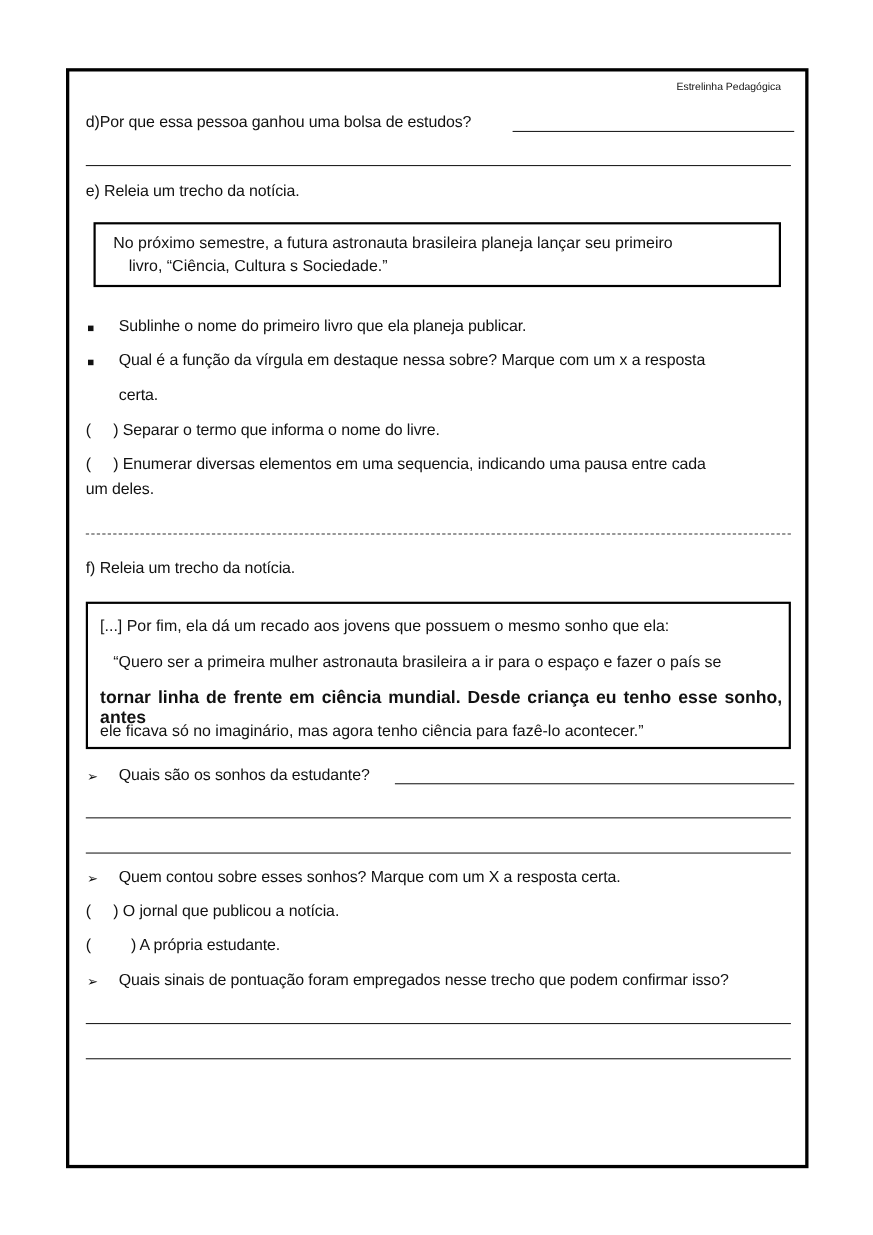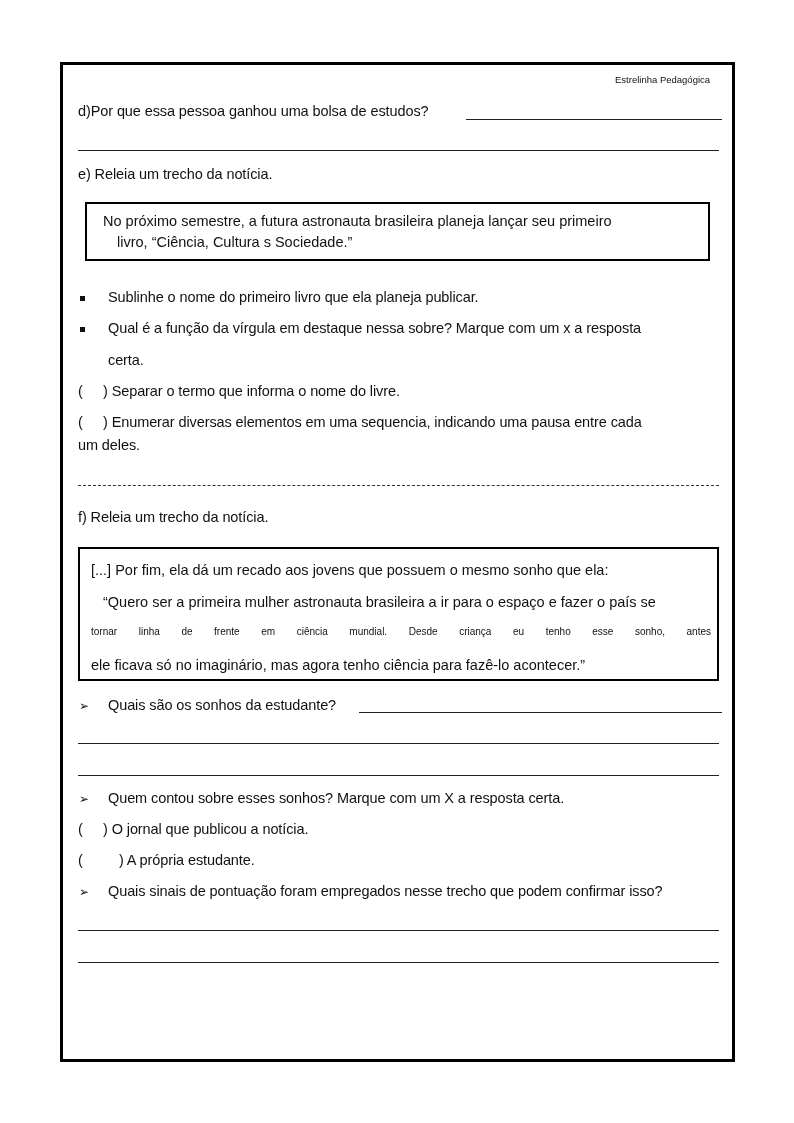--- a/index.html
+++ b/index.html
@@ -8,21 +8,21 @@
   .frame { position:absolute; left:60px; top:62px; width:669px; height:994px;
            border:3px solid #000; box-sizing:content-box; }
   .t { position:absolute; font-size:14.5px; white-space:nowrap; letter-spacing:-0.1px; }
   .brand { position:absolute; right:10px; top:10px; font-size:9.5px; }
   .line { position:absolute; height:0; border-bottom:1px solid #222; }
   .dash { position:absolute; height:0; border-bottom:1px dashed #333; }
   .box { position:absolute; border:2.5px solid #000; box-sizing:border-box; }
   .boxtext { position:absolute; font-size:14.5px; white-space:nowrap; }
   .bullet-sq { position:absolute; width:5px; height:5px; background:#111; }
   .arrow { position:absolute; font-size:12px; }
-  .just { position:absolute; font-size:10px; text-align:justify; text-align-last:justify; }
+  .just { position:absolute; font-size:16px; text-align:justify; text-align-last:justify;font-weight:bold; }
 </style>
 </head>
 <body>
 
 <div class="frame"></div>
 
 <div class="brand" style="left:615px; right:auto; top:74px;">Estrelinha Pedagógica</div>
 
 <div class="t" style="left:78px; top:103px;">d)Por que essa pessoa ganhou uma bolsa de estudos?</div>
 <div class="line" style="left:466px; top:119px; width:256px;"></div>

